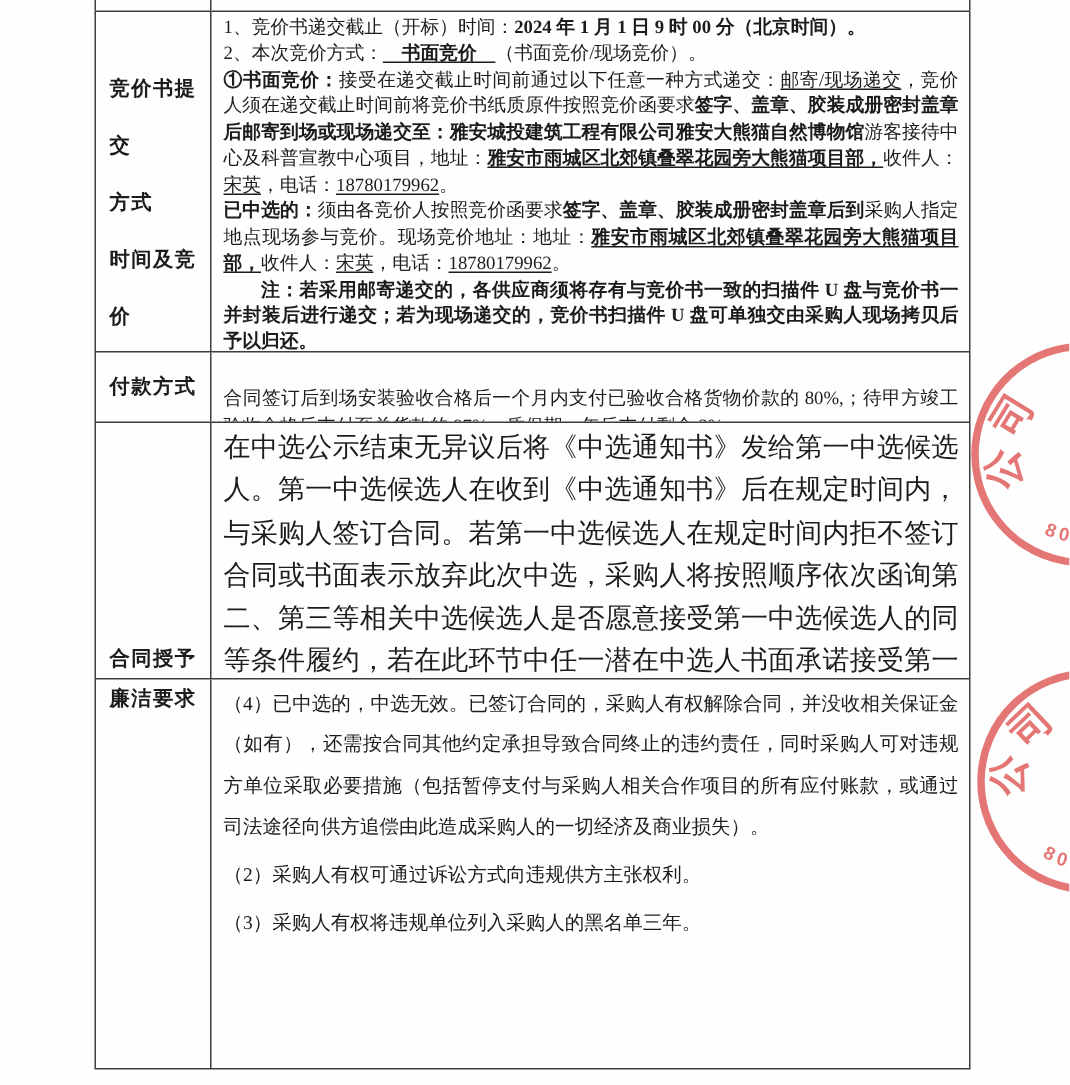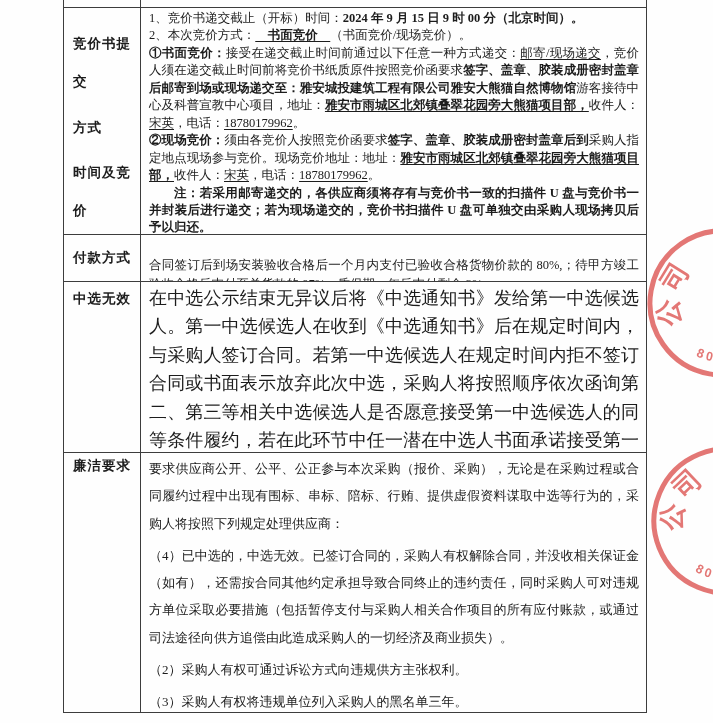--- a/index.html
+++ b/index.html
@@ -11,21 +11,21 @@
   .stub{position:absolute;top:0;height:7px;width:1px;background:#3d3d3d;}
   #terms-table{
     position:absolute;left:63px;top:7px;width:584px;
     border:1px solid #3d3d3d;box-sizing:border-box;background:transparent;
   }
   .t-row{display:flex;border-bottom:1px solid #3d3d3d;box-sizing:border-box;}
   .t-row:last-child{border-bottom:none;}
   .lbl{
     width:77px;min-width:77px;border-right:1px solid #3d3d3d;box-sizing:border-box;
     font-weight:700;font-size:13.5px;padding:4px 6px 4px 9px;letter-spacing:1px;
-    display:flex;flex-direction:column;justify-content:space-between;
+    display:flex;flex-direction:column;justify-content:flex-end;
   }
   .cnt{
     flex:1;box-sizing:border-box;padding:2px 7px 0 8px;text-align:justify;
     overflow:hidden;
   }
   .cnt p{margin:0;}
   
   .r0{height:227px;}
   .r0 .lbl{padding-top:17px;line-height:38px;}
   .r0 .cnt{font-size:12.5px;line-height:17.45px;}
@@ -59,49 +59,48 @@
   <div class="stub" style="left:646px"></div>
 
   <div id="terms-table">
       <div class="t-row r0">
         <div class="lbl">
           <div>竞价书提交</div>
           <div>方式</div>
           <div>时间及竞价</div>
         </div>
         <div class="cnt">
-          <p><span>1、竞价书递交截止（开标）时间：</span><span class="b">2024 年 9 月 15 日 9 时 00 分（北京时间）。</span></p>
+          <p><span>1、竞价书递交截止（开标）时间：</span><span class="b">2024 年 1 月 1 日 9 时 00 分（北京时间）。</span></p>
           <p><span>2、本次竞价方式：</span><span class="b u">　书面竞价　</span><span>（书面竞价/现场竞价）。</span></p>
           <p><span class="b">①书面竞价：</span><span>接受在递交截止时间前通过以下任意一种方式递交：</span><span class="u">邮寄/现场递交</span><span>，竞价人须在递交截止时间前将竞价书纸质原件按照竞价函要求</span><span class="b">签字、盖章、胶装成册密封盖章后邮寄到场或现场递交至：雅安城投建筑工程有限公司雅安大熊猫自然博物馆</span><span>游客接待中心及科普宣教中心项目，地址：</span><span class="b u">雅安市雨城区北郊镇叠翠花园旁大熊猫项目部，</span><span>收件人：</span><span class="u">宋英</span><span>，电话：</span><span class="u">18780179962</span><span>。</span></p>
-          <p><span class="b">②现场竞价：</span><span>须由各竞价人按照竞价函要求</span><span class="b">签字、盖章、胶装成册密封盖章后到</span><span>采购人指定地点现场参与竞价。现场竞价地址：地址：</span><span class="b u">雅安市雨城区北郊镇叠翠花园旁大熊猫项目部，</span><span>收件人：</span><span class="u">宋英</span><span>，电话：</span><span class="u">18780179962</span><span>。</span></p>
+          <p><span class="b">已中选的：</span><span>须由各竞价人按照竞价函要求</span><span class="b">签字、盖章、胶装成册密封盖章后到</span><span>采购人指定地点现场参与竞价。现场竞价地址：地址：</span><span class="b u">雅安市雨城区北郊镇叠翠花园旁大熊猫项目部，</span><span>收件人：</span><span class="u">宋英</span><span>，电话：</span><span class="u">18780179962</span><span>。</span></p>
           <p class="indent"><span class="b">注：若采用邮寄递交的，各供应商须将存有与竞价书一致的扫描件 U 盘与竞价书一并封装后进行递交；若为现场递交的，竞价书扫描件 U 盘可单独交由采购人现场拷贝后予以归还。</span></p>
         </div>
       </div>
       <div class="t-row r1">
         <div class="lbl">
           <div>付款方式</div>
         </div>
         <div class="cnt">
           <p><span>合同签订后到场安装验收合格后一个月内支付已验收合格货物价款的 80%,；待甲方竣工验收合格后支付至总货款的 97%，质保期一年后支付剩余 3%。</span></p>
         </div>
       </div>
       <div class="t-row r2">
         <div class="lbl">
-          <div>中选无效</div>
+          <div>合同授予</div>
         </div>
         <div class="cnt">
           <p><span>在中选公示结束无异议后将《中选通知书》发给第一中选候选人。第一中选候选人在收到《中选通知书》后在规定时间内，与采购人签订合同。若第一中选候选人在规定时间内拒不签订合同或书面表示放弃此次中选，采购人将按照顺序依次函询第二、第三等相关中选候选人是否愿意接受第一中选候选人的同等条件履约，若在此环节中任一潜在中选人书面承诺接受第一中选候选人同等价格和同等条件履约，则确定为中选人，并通过城投公司官网发布公示。</span></p>
         </div>
       </div>
       <div class="t-row r3">
         <div class="lbl">
           <div>廉洁要求</div>
         </div>
         <div class="cnt">
-          <p><span>要求供应商公开、公平、公正参与本次采购（报价、采购），无论是在采购过程或合同履约过程中出现有围标、串标、陪标、行贿、提供虚假资料谋取中选等行为的，采购人将按照下列规定处理供应商：</span></p>
           <p><span>（4）已中选的，中选无效。已签订合同的，采购人有权解除合同，并没收相关保证金（如有），还需按合同其他约定承担导致合同终止的违约责任，同时采购人可对违规方单位采取必要措施（包括暂停支付与采购人相关合作项目的所有应付账款，或通过司法途径向供方追偿由此造成采购人的一切经济及商业损失）。</span></p>
           <p><span>（2）采购人有权可通过诉讼方式向违规供方主张权利。</span></p>
           <p><span>（3）采购人有权将违规单位列入采购人的黑名单三年。</span></p>
         </div>
       </div>
     </div>
 
   <svg id="stamp-1" class="stamp" width="170" height="170" viewBox="0 0 170 170">
     <g transform="rotate(-35 85 85)" opacity="0.82">
       <circle cx="85" cy="85" r="72" fill="none" stroke="#de5a57" stroke-width="5"></circle>

